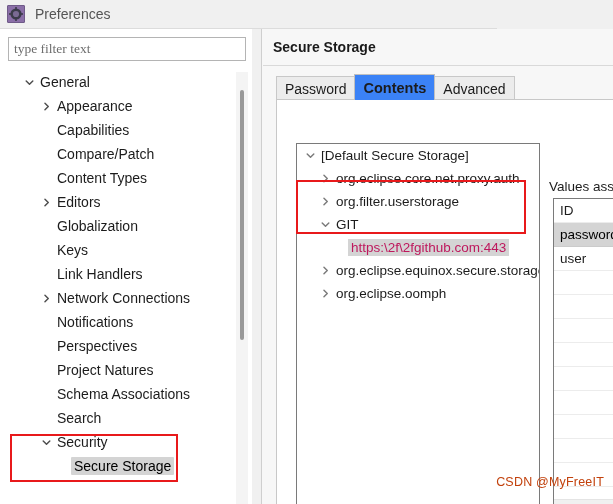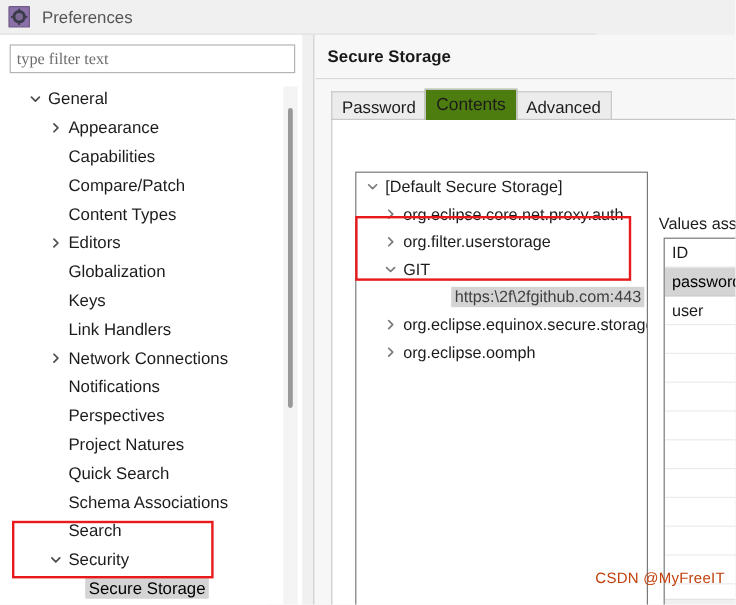--- a/index.html
+++ b/index.html
@@ -186,25 +186,26 @@
     font-size: 14px;
     color: #1c1c1c;
     background: #ececec;
     border: 1px solid #c8c8c8;
     border-bottom: none;
     margin-right: -1px;
     box-sizing: border-box;
     position: relative;
   }
   .tab.active {
-    background: #4d7c0f;
+    background: #3b82f6;
     height: 26px;
     z-index: 3;
     border-color: #c0c0c0;
     font-size: 14.5px;
+    font-weight: bold;
   }
   #tab-underline {
     position: absolute;
     left: 14px; top: 70px;
     width: 338px; height: 1px;
     background: #c8c8c8;
     z-index: 1;
   }
 
   
@@ -239,21 +240,21 @@
   }
   .ctnode .arrow {
     width: 15px;
     flex: none;
     display: inline-flex;
     align-items: center;
     justify-content: center;
     color: #7a7a7a;
   }
   .ctnode .ctlabel { padding: 1px 3px; }
-  .ctnode.sel .ctlabel { background: #d4d4d4; color: #404040; margin-left: 28px; }
+  .ctnode.sel .ctlabel { background: #d4d4d4; color: #be185d; }
   .cl0 { padding-left: 6px; }
   .cl1 { padding-left: 21px; }
   .cl2 { padding-left: 36px; }
 
   
   #values-label {
     position: absolute;
     left: 272px; top: 79px;
     font-size: 13.5px;
     color: #1c1c1c;
@@ -404,24 +405,20 @@
         <div class="tnode lvl1">
           <span class="arrow"></span>
           <span class="tlabel">Perspectives</span>
         </div>
         <div class="tnode lvl1">
           <span class="arrow"></span>
           <span class="tlabel">Project Natures</span>
         </div>
         <div class="tnode lvl1">
           <span class="arrow"></span>
-          <span class="tlabel">Quick Search</span>
-        </div>
-        <div class="tnode lvl1">
-          <span class="arrow"></span>
           <span class="tlabel">Schema Associations</span>
         </div>
         <div class="tnode lvl1">
           <span class="arrow"></span>
           <span class="tlabel">Search</span>
         </div>
         <div class="tnode lvl1">
           <span class="arrow">
             <svg width="11" height="11" viewBox="0 0 10 10">
               <path d="M2 3.6 L5 6.6 L8 3.6" fill="none" stroke="currentColor" stroke-width="1.3" stroke-linecap="round" stroke-linejoin="round"></path>

